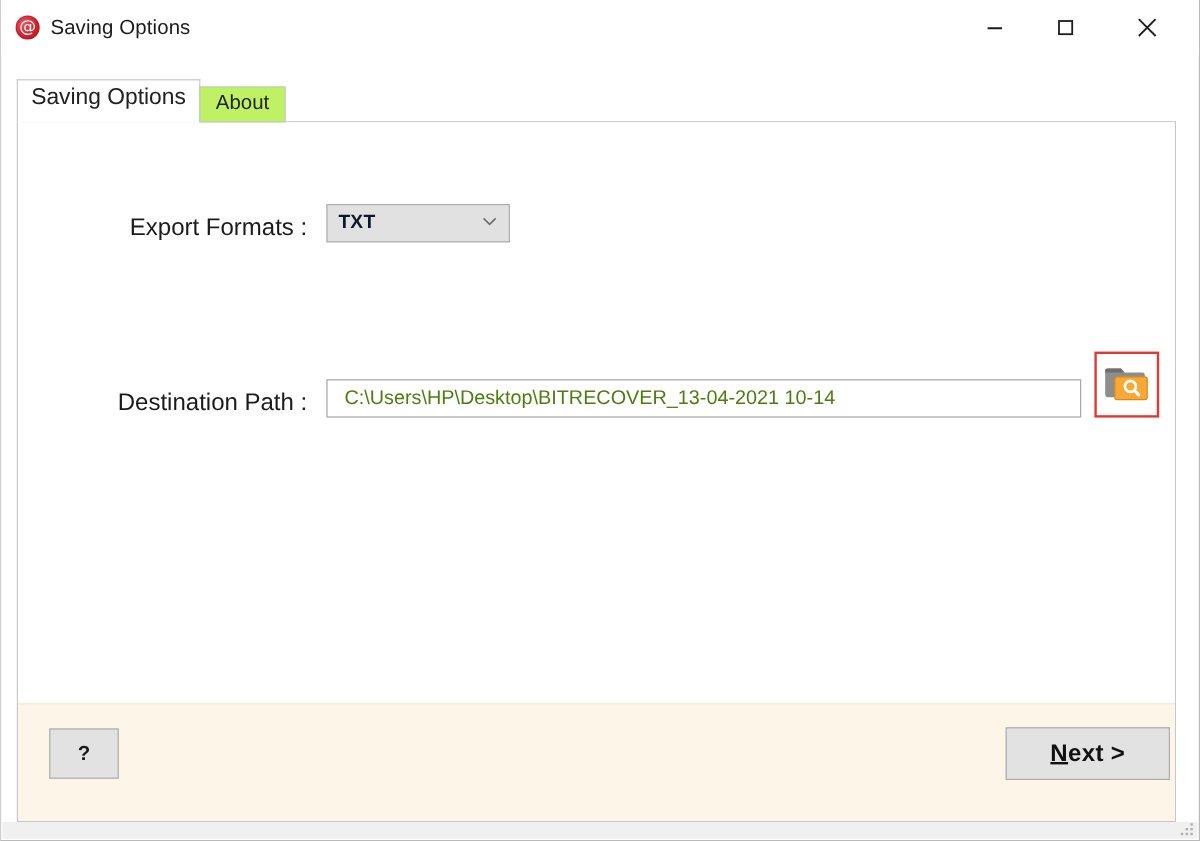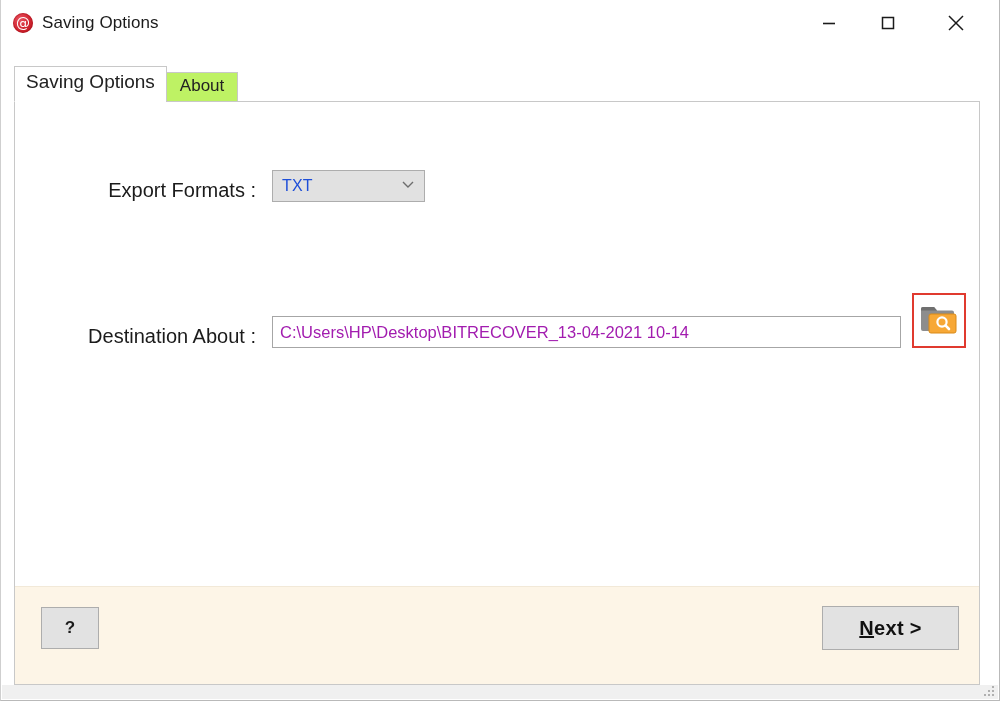--- a/index.html
+++ b/index.html
@@ -160,37 +160,37 @@
     height: 32px;
     background: #e1e1e1;
     border: 1px solid #adadad;
     display: flex;
     align-items: center;
     justify-content: space-between;
     padding: 0 8px 0 9px;
   }
   .combo-value {
     font-size: 16px;
-    font-weight: normal;
-    color: #1d4ed8;
+    font-weight: bold;
+    color: #0f172a;
     letter-spacing: 0.2px;
   }
   .chev { display: block; }
 
   
   .path-input {
     box-sizing: border-box;
     width: 629px;
     height: 32px;
     background: #ffffff;
     border: 1px solid #a6a6a6;
     font-family: "Liberation Sans", sans-serif;
     font-size: 16.5px;
-    color: #a21caf;
-    padding: 0 7px;
+    color: #4d7c0f;
+    padding: 0 14px;
     outline: none;
   }
 
   
   .browse-btn {
     box-sizing: border-box;
     width: 54px;
     height: 55px;
     margin-left: 11px;
     background: #ffffff;
@@ -221,21 +221,21 @@
     background: #e2e2e2;
     border: 1px solid #adadad;
     font-family: "Liberation Sans", sans-serif;
     font-size: 17px;
     font-weight: bold;
     color: #1b1b1b;
     padding: 0;
   }
   .next-btn {
     position: absolute;
-    right: 20px;
+    right: 4px;
     top: 19px;
     width: 137px;
     height: 44px;
     box-sizing: border-box;
     background: #e2e2e2;
     border: 1px solid #adadad;
     font-family: "Liberation Sans", sans-serif;
     font-size: 20px;
     font-weight: bold;
     color: #111111;
@@ -322,21 +322,21 @@
           <span class="combo-value">TXT</span>
           <span class="chev">
             <svg width="16" height="16" viewBox="0 0 16 16">
                 <polyline points="3,6 8,11 13,6" fill="none" stroke="#6d6d6d" stroke-width="1.4"></polyline>
               </svg>
           </span>
         </div>
       </div>
 
       <div class="row row-path">
-        <div class="field-label">Destination About :</div>
+        <div class="field-label">Destination Path :</div>
         <input class="path-input" type="text" value="C:\Users\HP\Desktop\BITRECOVER_13-04-2021 10-14" style="">
         <button class="browse-btn">
           <span>
             <svg width="38" height="34" viewBox="0 0 38 34">
 
               <path d="M3 5 h11 l3 3.5 h15 a2 2 0 0 1 2 2 V27 a2 2 0 0 1 -2 2 H3 a2 2 0 0 1 -2 -2 V7 a2 2 0 0 1 2 -2 z" fill="#8d8d8d"></path>
               <path d="M3 5 h11 l3 3.5 H1 V7 a2 2 0 0 1 2 -2 z" fill="#6f6f6f"></path>
 
               <path d="M11 12 h23 a2 2 0 0 1 2 2 V29 a2 2 0 0 1 -2 2 H11 a2 2 0 0 1 -2 -2 V14 a2 2 0 0 1 2 -2 z" fill="#f7a836" stroke="#d98a18" stroke-width="1"></path>
 

